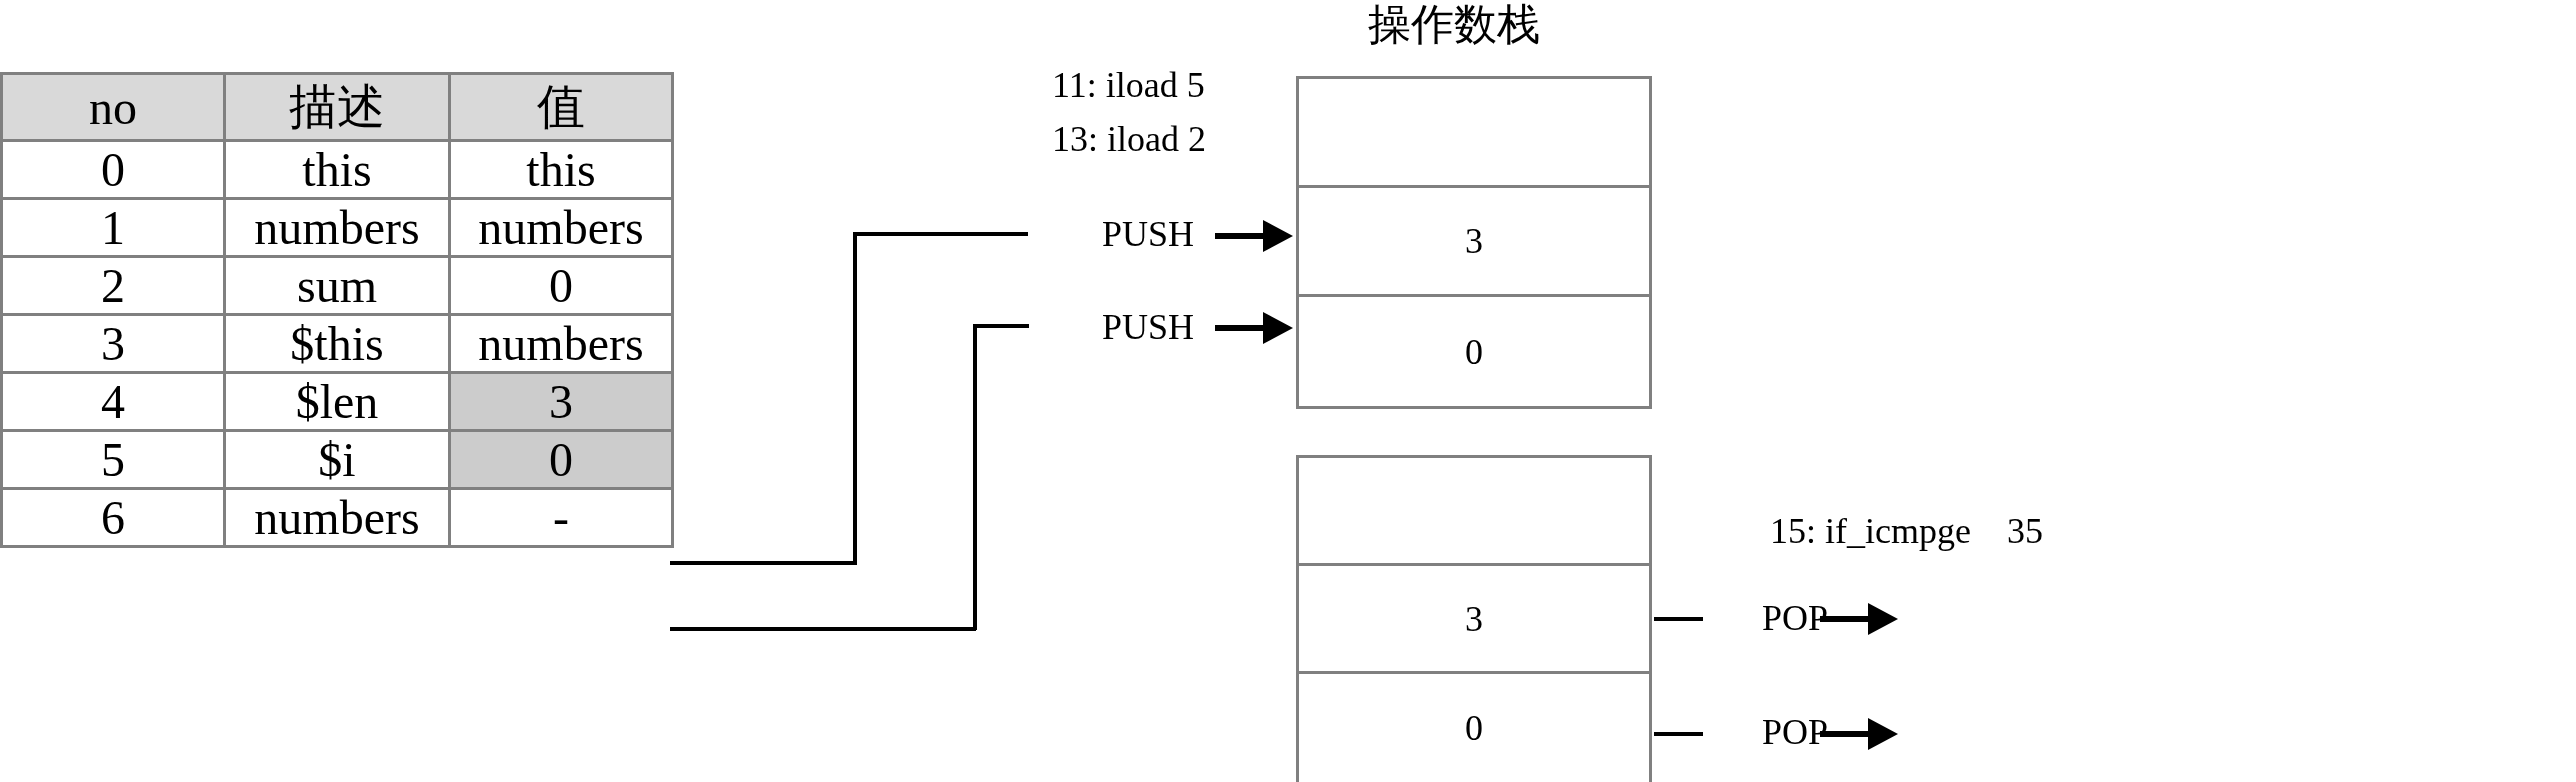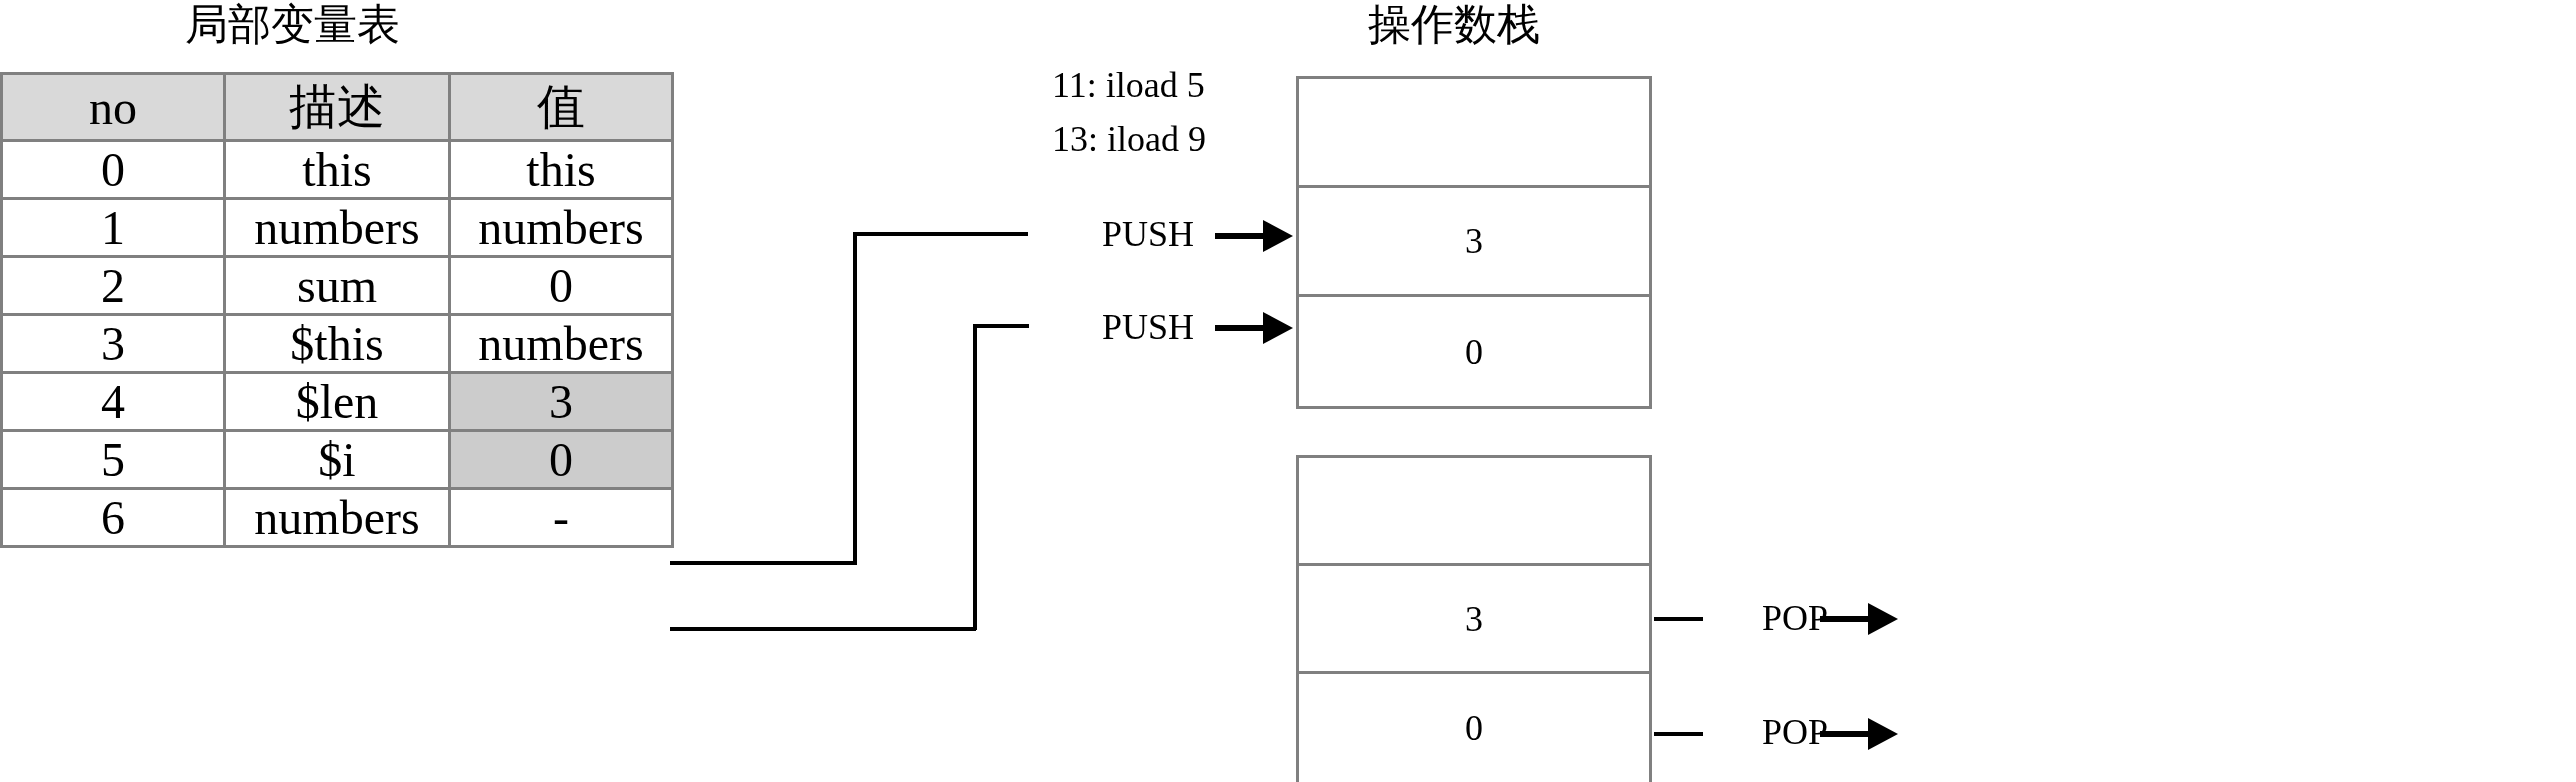--- a/index.html
+++ b/index.html
@@ -145,21 +145,20 @@
     font-size: 40px;
     white-space: nowrap;
     font-family: "Liberation Serif", "DejaVu Serif", serif;
   }
 </style>
 </head>
 <body>
 
 <div id="stage">
 
-  <div class="section-title" id="title-lvt">局部变量表</div>
 
   <div class="section-title" id="title-stack">操作数栈</div>
 
   <table id="lvt">
     <colgroup>
       <col class="c-no">
         <col class="c-desc">
         <col class="c-val">
     </colgroup>
     <thead>
@@ -202,21 +201,21 @@
       </tr>
       <tr>
         <td>6</td>
         <td>numbers</td>
         <td>-</td>
       </tr>
     </tbody>
   </table>
 
   <div class="lbl" id="ins-1" style="left:1008px; top:67px;">11: iload 5</div>
-  <div class="lbl" id="ins-2" style="left:1008px; top:121px;">13: iload 9</div>
+  <div class="lbl" id="ins-2" style="left:1008px; top:121px;">13: iload 2</div>
 
   <div class="hline" style="left:670px; top:561px; width:187px;"></div>
   <div class="vline" style="left:853px; top:232px; height:332px;"></div>
   <div class="hline" style="left:853px; top:232px; width:175px;"></div>
 
   <div class="hline" style="left:670px; top:627px; width:306px;"></div>
   <div class="vline" style="left:973px; top:324px; height:306px;"></div>
   <div class="hline" style="left:973px; top:324px; width:56px;"></div>
 
   <div class="lbl" style="left:1058px; top:216px;">PUSH</div>
@@ -230,20 +229,21 @@
     <div class="stack-cell">3</div>
     <div class="stack-cell">0</div>
   </div>
 
   <div class="stack-box" id="stack-bottom">
     <div class="stack-cell"></div>
     <div class="stack-cell">3</div>
     <div class="stack-cell">0</div>
   </div>
 
+  <div class="lbl" style="left:1726px; top:513px;">15: if_icmpge    35</div>
 
   <div class="hline" style="left:1654px; top:617px; width:49px;"></div>
   <div class="lbl" style="left:1718px; top:600px;">POP</div>
   <div class="arrow" style="left:1820px; top:616px; width:49px;"></div>
 
   <div class="hline" style="left:1654px; top:732px; width:49px;"></div>
   <div class="lbl" style="left:1718px; top:714px;">POP</div>
   <div class="arrow" style="left:1820px; top:731px; width:49px;"></div>
 
 

